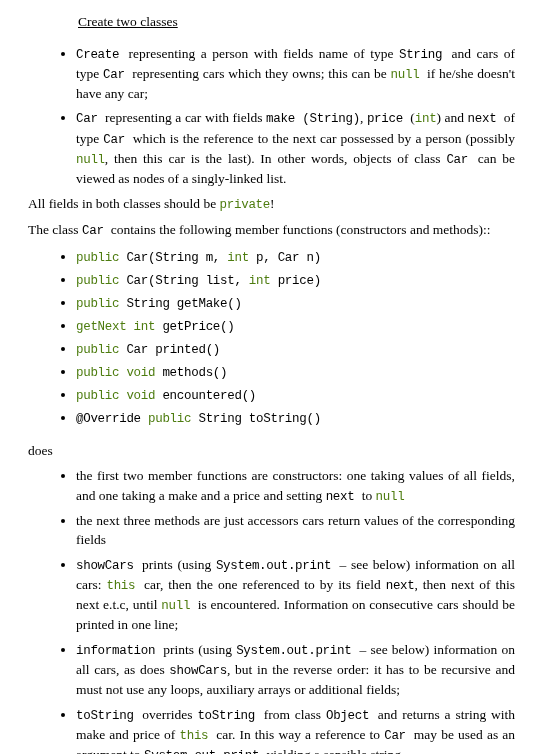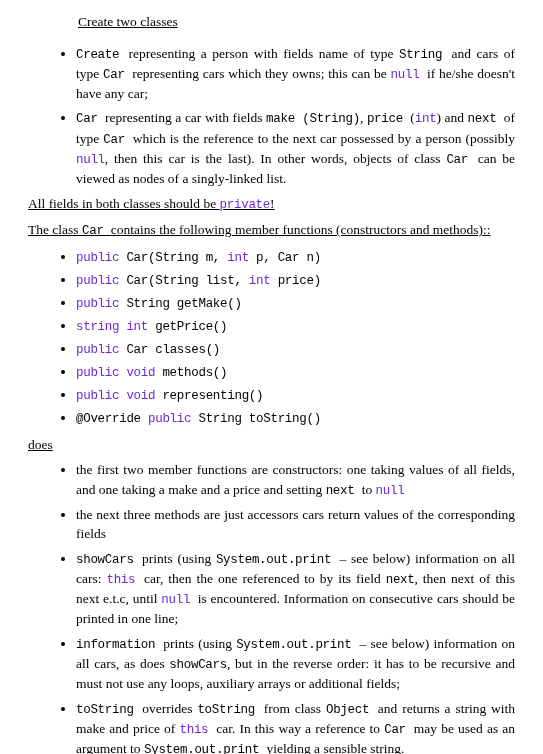--- a/index.html
+++ b/index.html
@@ -17,30 +17,30 @@
       list-style-type: disc;
       margin-left: 42px;
       padding-left: 6px;
       margin-bottom: 6px;
     }
     ul.bullet-list li { margin-bottom: 5px; text-align: justify; }
     ul.code-list {
       list-style-type: disc;
       margin-left: 42px;
       padding-left: 6px;
-      margin-bottom: 6px;
+      margin-bottom: 12px;
     }
     ul.code-list li { margin-bottom: 3px; }
-    p.para { margin-bottom: 6px; margin-top: 3px; text-decoration: underline; }
+    p.para { margin-bottom: 6px; margin-top: 3px; }
     .code {
       font-family: 'Courier New', monospace;
       font-size: 12.5px;
       letter-spacing: -0.3px;
     }
-    .kw { color: #6d28d9; }
+    .kw { color: #4d7c0f; }
   </style>
 </head>
 <body>
 
 <p class="indent-intro">Create two classes</p>
 
 <ul class="bullet-list">
   <li>
     <span class="code">Create </span><span>representing a person with fields name of type </span><span class="code">String </span><span>and cars of type </span><span class="code">Car </span><span>representing cars which they owns; this can be </span><span class="code kw">null </span><span>if he/she doesn't have any car;</span>
   </li>
@@ -54,24 +54,24 @@
 </p>
 
 <p class="para">
   <span>The class </span><span class="code">Car </span><span>contains the following member functions (constructors and methods)::</span>
 </p>
 
 <ul class="code-list">
   <li><span class="code kw">public </span><span class="code">Car(String m, </span><span class="code kw">int </span><span class="code">p, Car n)</span></li>
   <li><span class="code kw">public </span><span class="code">Car(String list, </span><span class="code kw">int </span><span class="code">price)</span></li>
   <li><span class="code kw">public </span><span class="code">String getMake()</span></li>
-  <li><span class="code kw">string int </span><span class="code">getPrice()</span></li>
-  <li><span class="code kw">public </span><span class="code">Car classes()</span></li>
+  <li><span class="code kw">getNext int </span><span class="code">getPrice()</span></li>
+  <li><span class="code kw">public </span><span class="code">Car printed()</span></li>
   <li><span class="code kw">public void </span><span class="code">methods()</span></li>
-  <li><span class="code kw">public void </span><span class="code">representing()</span></li>
+  <li><span class="code kw">public void </span><span class="code">encountered()</span></li>
   <li><span class="code">@Override </span><span class="code kw">public </span><span class="code">String toString()</span></li>
 </ul>
 
 <p class="para">does</p>
 
 <ul class="bullet-list">
   <li>
     <span>the first two member functions are constructors: one taking values of all fields, and one taking a make and a price and setting </span><span class="code">next </span><span>to </span><span class="code kw">null</span>
   </li>
   <li>

